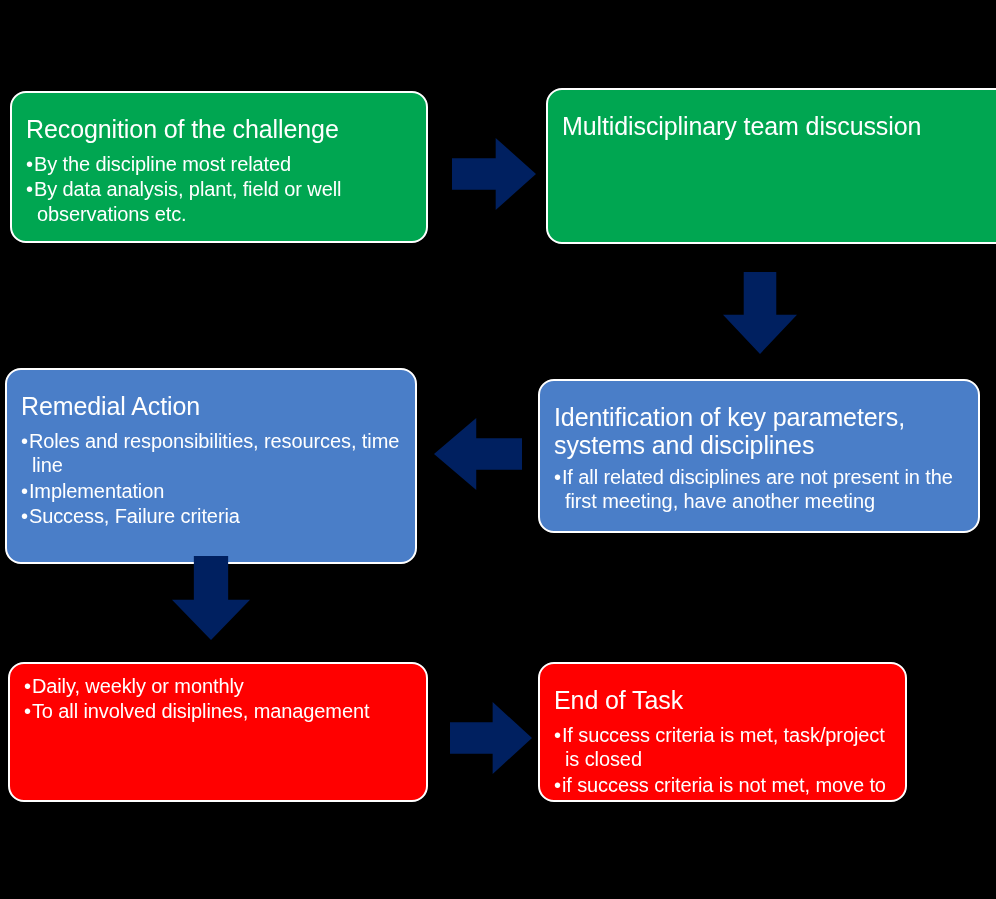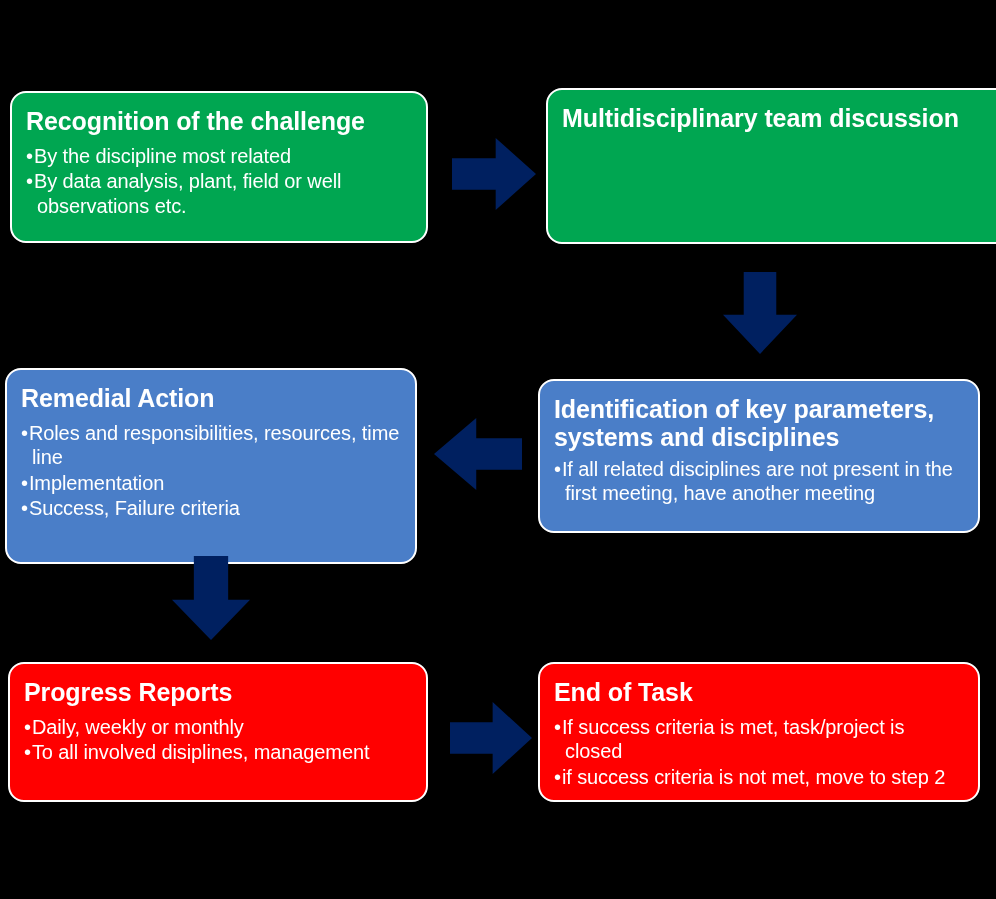--- a/index.html
+++ b/index.html
@@ -30,22 +30,22 @@
     box-sizing: border-box;
     border-radius: 16px;
     border: 2px solid #ffffff;
     color: #ffffff;
     padding: 10px 14px 8px 14px;
     overflow: hidden;
   }
   .node .title {
     font-size: 25px;
     line-height: 1.12;
-    font-weight: 700;
-    margin: 4px 0 9px 0;
+    font-weight: 400;
+    margin: 12px 0 9px 0;
     white-space: pre-line;
     letter-spacing: -0.1px;
   }
   .node ul {
     list-style: none;
     margin: 0;
     padding: 0;
   }
   .node li {
     font-size: 20px;
@@ -64,21 +64,21 @@
   .green { background: #00A651; }
   .blue  { background: #4A7EC8; }
   .red   { background: #FF0000; }
 
   
   #box-recognition      { left: 10px;  top: 91px;  width: 418px; height: 152px; }
   #box-multidisciplinary{ left: 546px; top: 88px;  width: 504px; height: 156px; }
   #box-identification   { left: 538px; top: 379px; width: 442px; height: 154px; }
   #box-remedial         { left: 5px;   top: 368px; width: 412px; height: 196px; }
   #box-progress         { left: 8px;   top: 662px; width: 420px; height: 140px; }
-  #box-endtask          { left: 538px; top: 662px; width: 442px; height: 140px; }
+  #box-endtask          { left: 538px; top: 662px; width: 369px; height: 140px; }
 
   
   #box-identification .title { margin-bottom: 6px; }
 
   
   .arrow {
     position: absolute;
     background: #002060;
   }
   .arrow.right {
@@ -132,21 +132,20 @@
     <ul>
       <li>Roles and responsibilities, resources, time line</li>
       <li>Implementation</li>
       <li>Success, Failure criteria</li>
     </ul>
   </div>
 
   <div class="arrow down" id="arrow-remedial-to-progress"></div>
 
   <div class="node red" id="box-progress">
-    <div class="title">Progress Reports</div>
     <ul>
       <li>Daily, weekly or monthly</li>
       <li>To all involved disiplines, management</li>
     </ul>
   </div>
 
   <div class="arrow right" id="arrow-progress-to-endtask"></div>
 
   <div class="node red" id="box-endtask">
     <div class="title">End of Task</div>

